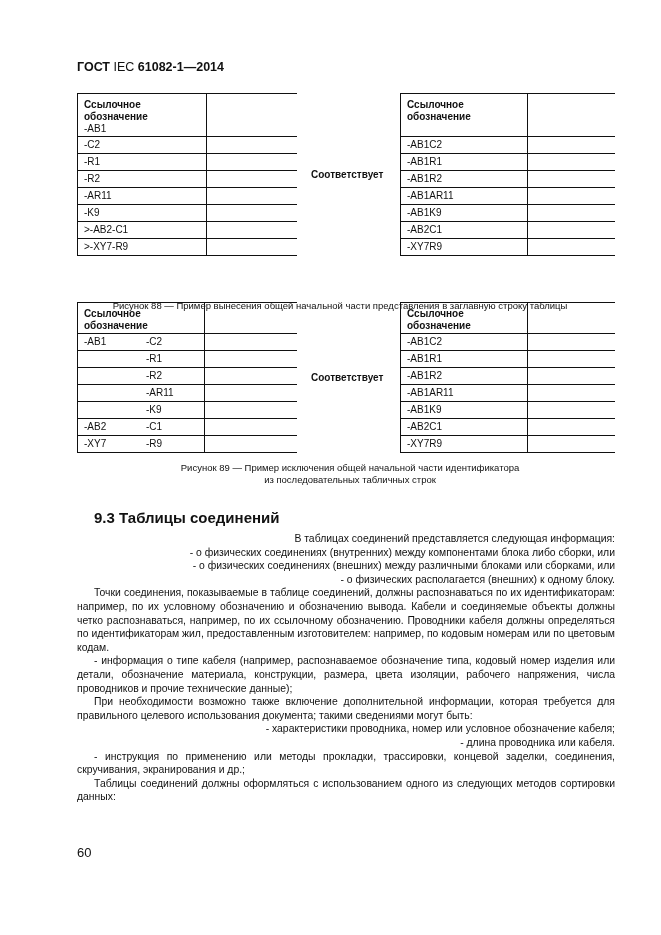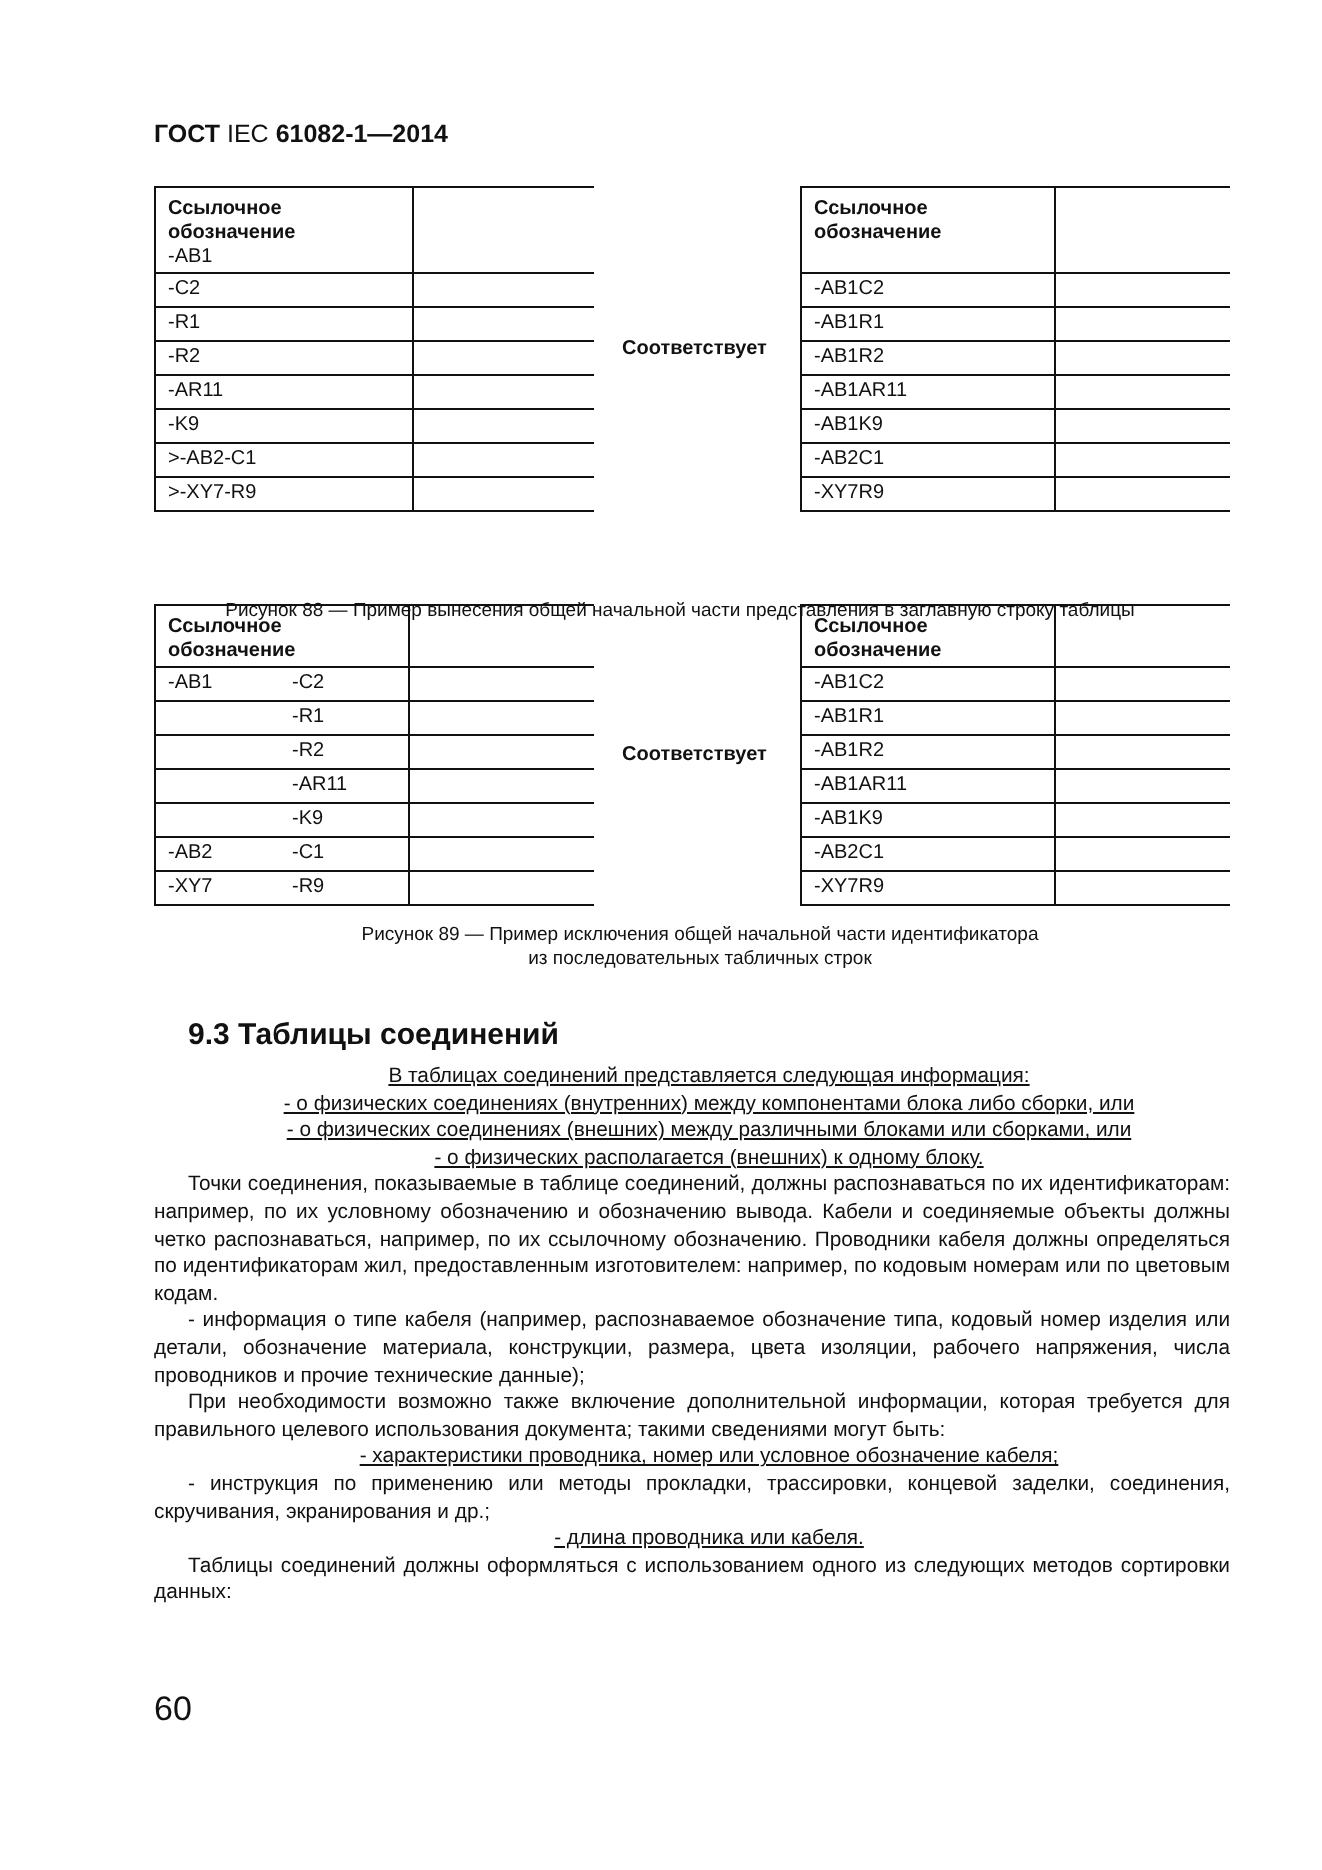--- a/index.html
+++ b/index.html
@@ -17,22 +17,22 @@
   table.ref td.sub { border-left: 1.3px solid #111; }
   table.ref td.sub2 { border-right: 1.3px solid #111; }
 
   .matches { font-size: 10px; font-weight: bold; }
   .caption { font-size: 9.5px; text-align: center; line-height: 12px; }
 
   .section-heading { left: 94px; top: 509px; font-size: 15px; font-weight: bold; }
   .body-text { left: 77px; top: 532px; width: 538px; font-size: 10.4px; line-height: 13.6px; }
   .body-text p { margin: 0; text-align: justify; }
   .body-text p.ind { text-indent: 17px; }
-  .body-text p.nj { text-align: center; text-decoration: underline; }
-  .page-num { left: 77px; top: 845px; font-size: 17px; }
+  .body-text p.nj { text-align: right; }
+  .page-num { left: 77px; top: 845px; font-size: 13px; }
 </style>
 </head>
 <body>
 
 <div class="abs header-title">
   <b>ГОСТ</b>
   <span>IEC</span>
   <b>61082-1—2014</b>
 </div>
 
@@ -215,18 +215,18 @@
 
 <div class="abs body-text">
   <p class="ind nj">В таблицах соединений представляется следующая информация:</p>
   <p class="ind nj">- о физических соединениях (внутренних) между компонентами блока либо сборки, или</p>
   <p class="ind nj">- о физических соединениях (внешних) между различными блоками или сборками, или</p>
   <p class="ind nj">- о физических располагается (внешних) к одному блоку.</p>
   <p class="ind">Точки соединения, показываемые в таблице соединений, должны распознаваться по их идентификаторам: например, по их условному обозначению и обозначению вывода. Кабели и соединяемые объекты должны четко распознаваться, например, по их ссылочному обозначению. Проводники кабеля должны определяться по идентификаторам жил, предоставленным изготовителем: например, по кодовым номерам или по цветовым кодам.</p>
   <p class="ind">- информация о типе кабеля (например, распознаваемое обозначение типа, кодовый номер изделия или детали, обозначение материала, конструкции, размера, цвета изоляции, рабочего напряжения, числа проводников и прочие технические данные);</p>
   <p class="ind">При необходимости возможно также включение дополнительной информации, которая требуется для правильного целевого использования документа; такими сведениями могут быть:</p>
   <p class="ind nj">- характеристики проводника, номер или условное обозначение кабеля;</p>
+  <p class="ind nj">- длина проводника или кабеля.</p>
   <p class="ind">- инструкция по применению или методы прокладки, трассировки, концевой заделки, соединения, скручивания, экранирования и др.;</p>
-  <p class="ind nj">- длина проводника или кабеля.</p>
   <p class="ind">Таблицы соединений должны оформляться с использованием одного из следующих методов сортировки данных:</p>
 </div>
 
 <div class="abs page-num">60</div>
 
 </body></html>

